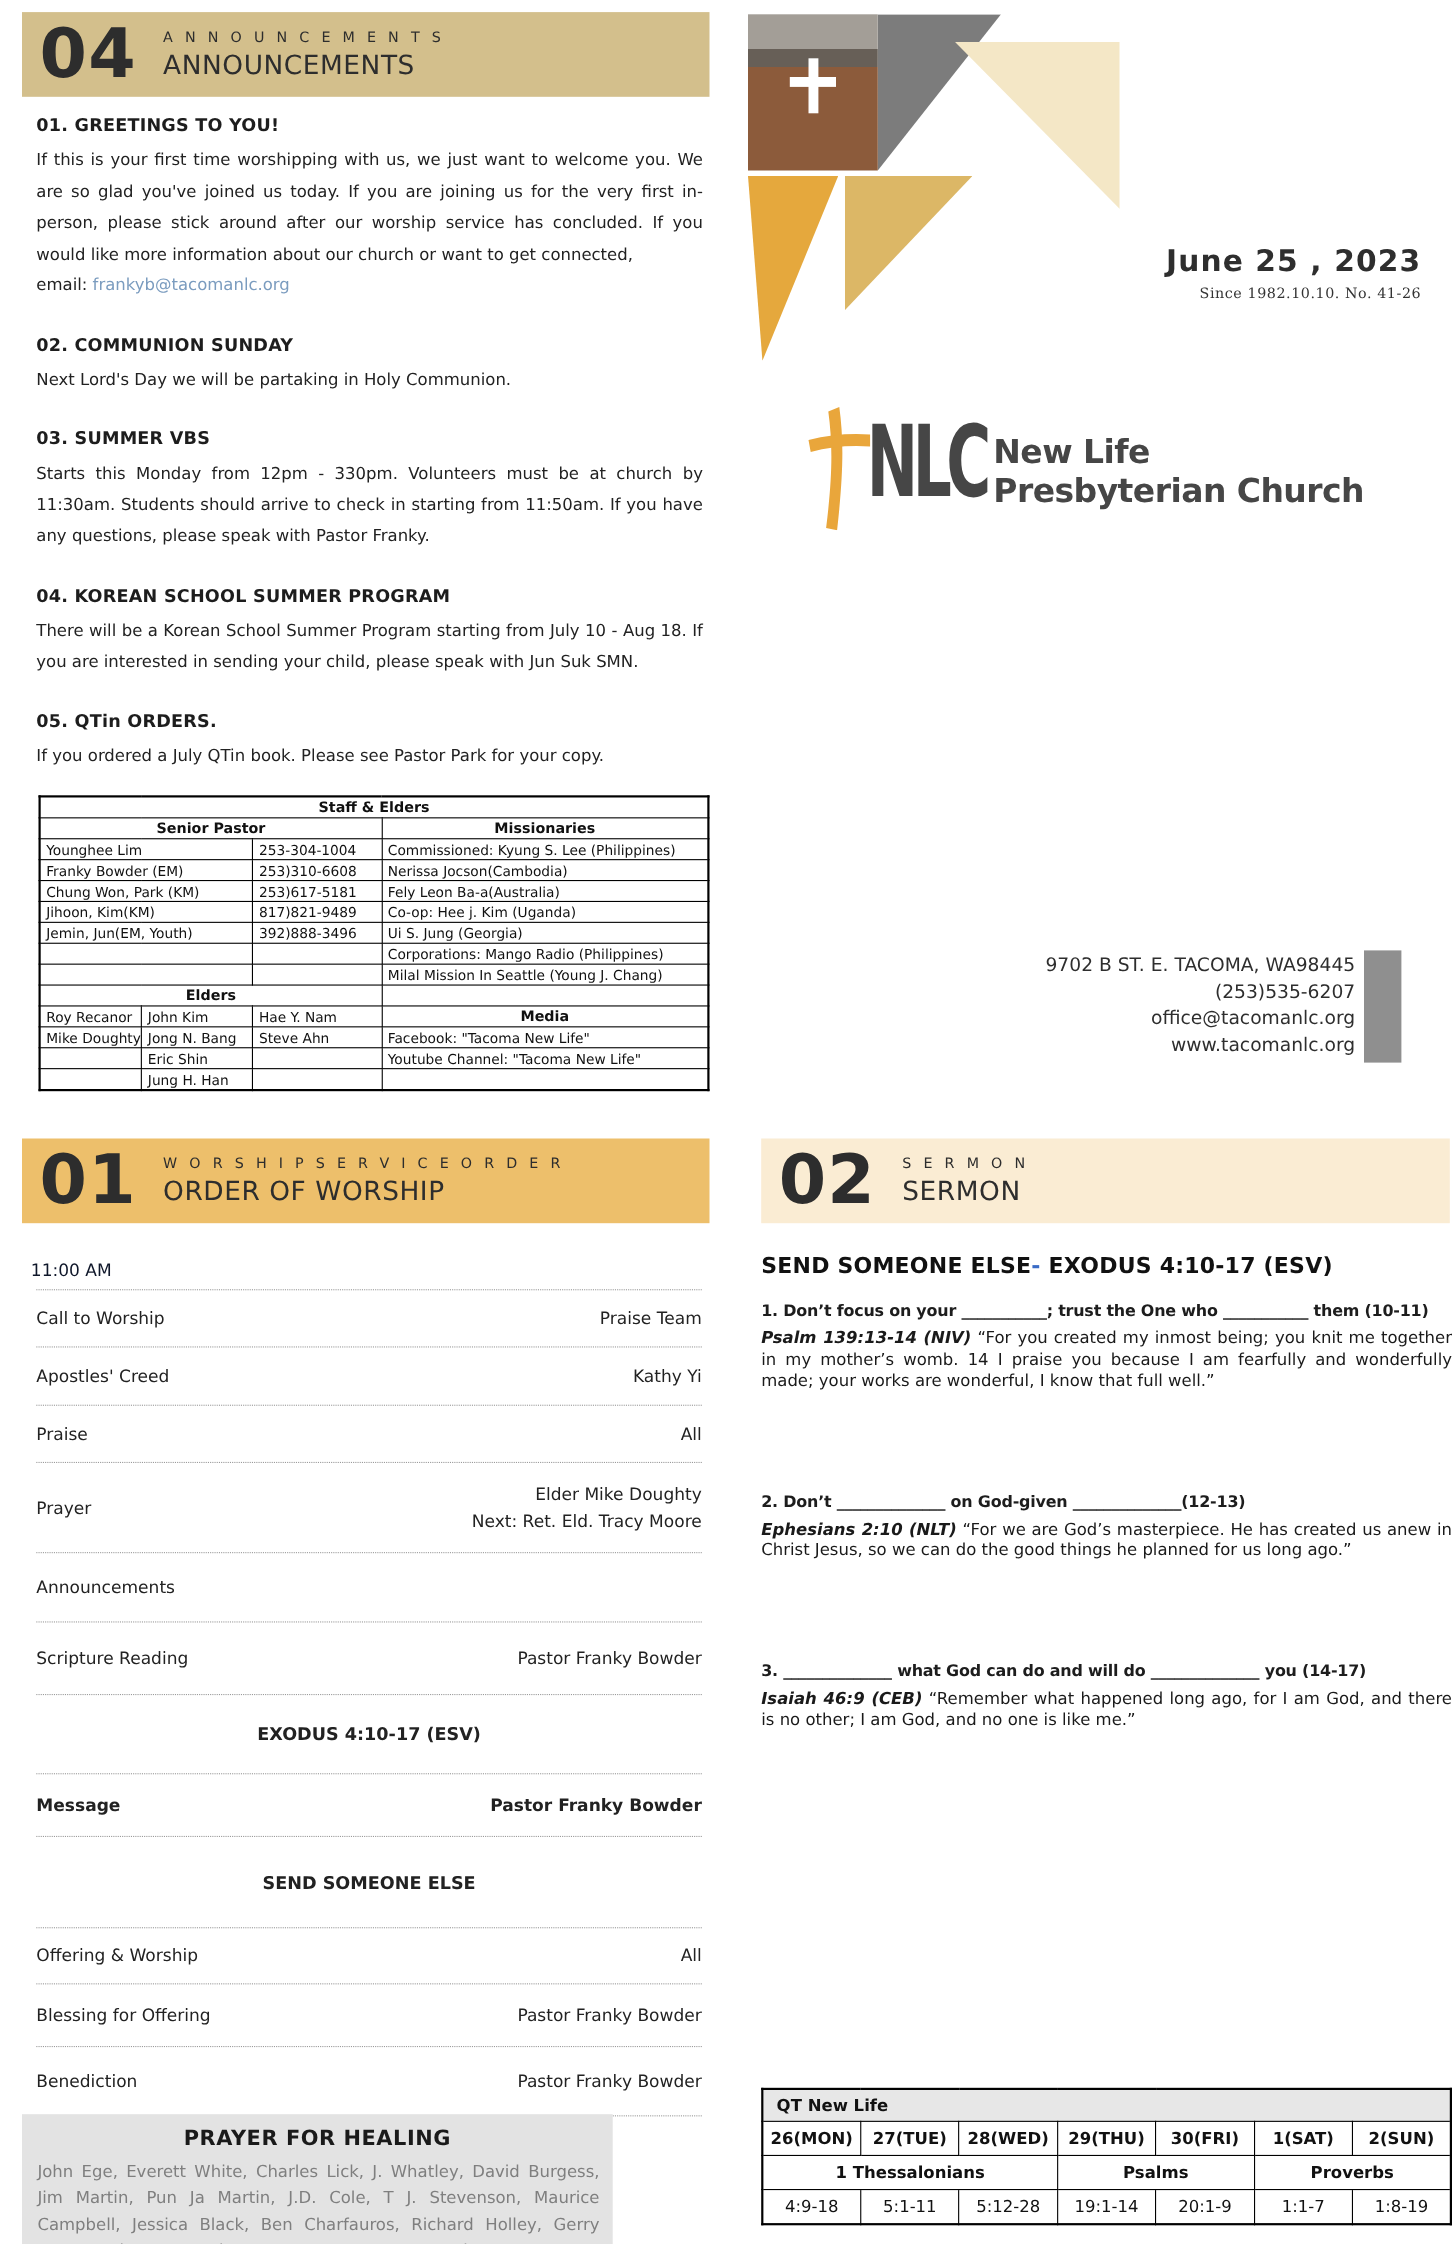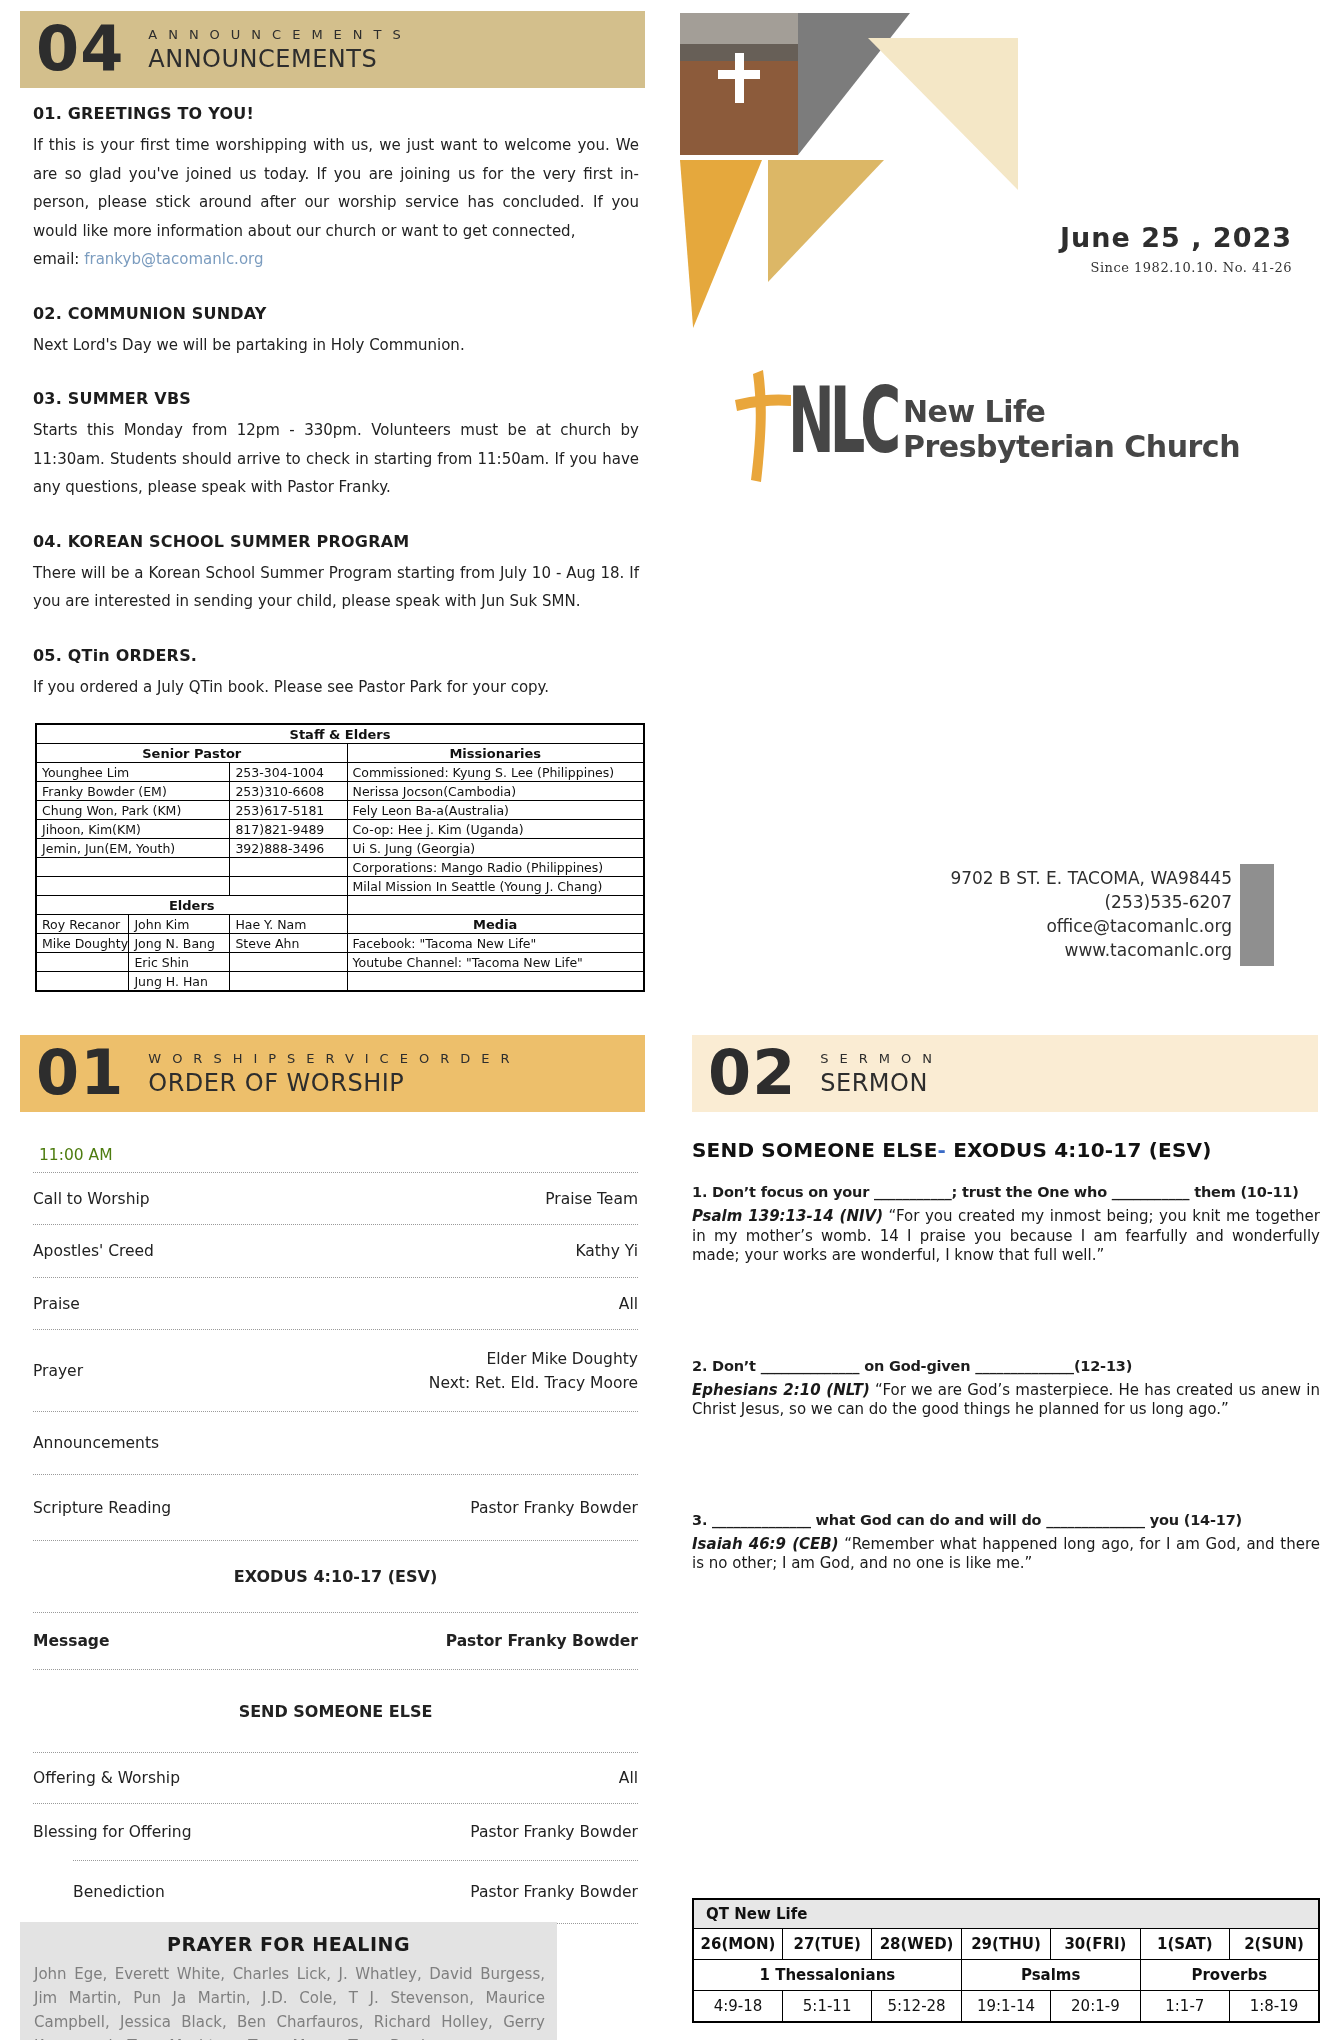--- a/index.html
+++ b/index.html
@@ -55,25 +55,25 @@
   .logo-name { position:absolute; left:903px; top:394px; font-size:30px; font-weight:bold; color:#464646;
                line-height:35px; letter-spacing:-0.5px; white-space:nowrap; }
   .pastor-name { position:absolute; left:692px; top:505px; width:570px; text-align:right;
                  font-size:22px; color:#2b2b2b; letter-spacing:0.5px; }
 
   .address-block { position:absolute; left:900px; top:866px; width:332px; text-align:right;
                    font-size:17px; line-height:24px; color:#2e2e2e; }
   .gray-bar { position:absolute; left:1240px; top:864px; width:34px; height:102px; background:#8f8f8f; }
 
   
-  .time-label { position:absolute; left:39px; top:1146px; font-size:15.5px; color:#4d7c0f; }
+  .time-label { position:absolute; left:28px; top:1146px; font-size:15.5px; color:#0f172a; }
   #worship-list { position:absolute; left:33px; top:1172px; width:605px; }
   .w-row { display:flex; justify-content:space-between; align-items:center;
            border-top:1px dotted #9a9a9a; font-size:15.5px; color:#222; }
-  .w-row.w-last { border-bottom:1px dotted #9a9a9a;margin-left:40px; }
+  .w-row.w-last { border-bottom:1px dotted #9a9a9a; }
   .w-row.w-center { justify-content:center; font-weight:bold; font-size:16px; }
   .w-row.w-bold .w-label, .w-row.w-bold .w-val { font-weight:bold; }
   .w-val { text-align:right; line-height:24px; }
 
   .prayer-box { position:absolute; left:20px; top:1922px; width:537px; height:118px; background:#e3e3e3; }
   .prayer-title { text-align:center; font-weight:bold; font-size:19px; color:#1a1a1a; padding-top:11px; letter-spacing:0.5px; }
   .prayer-names { padding:7px 12px 0 14px; font-size:15px; line-height:24px; color:#7f7f7f; text-align:justify; }
 
   
   .sermon-title { position:absolute; left:692px; top:1138px; width:628px; font-size:20px; font-weight:bold;

